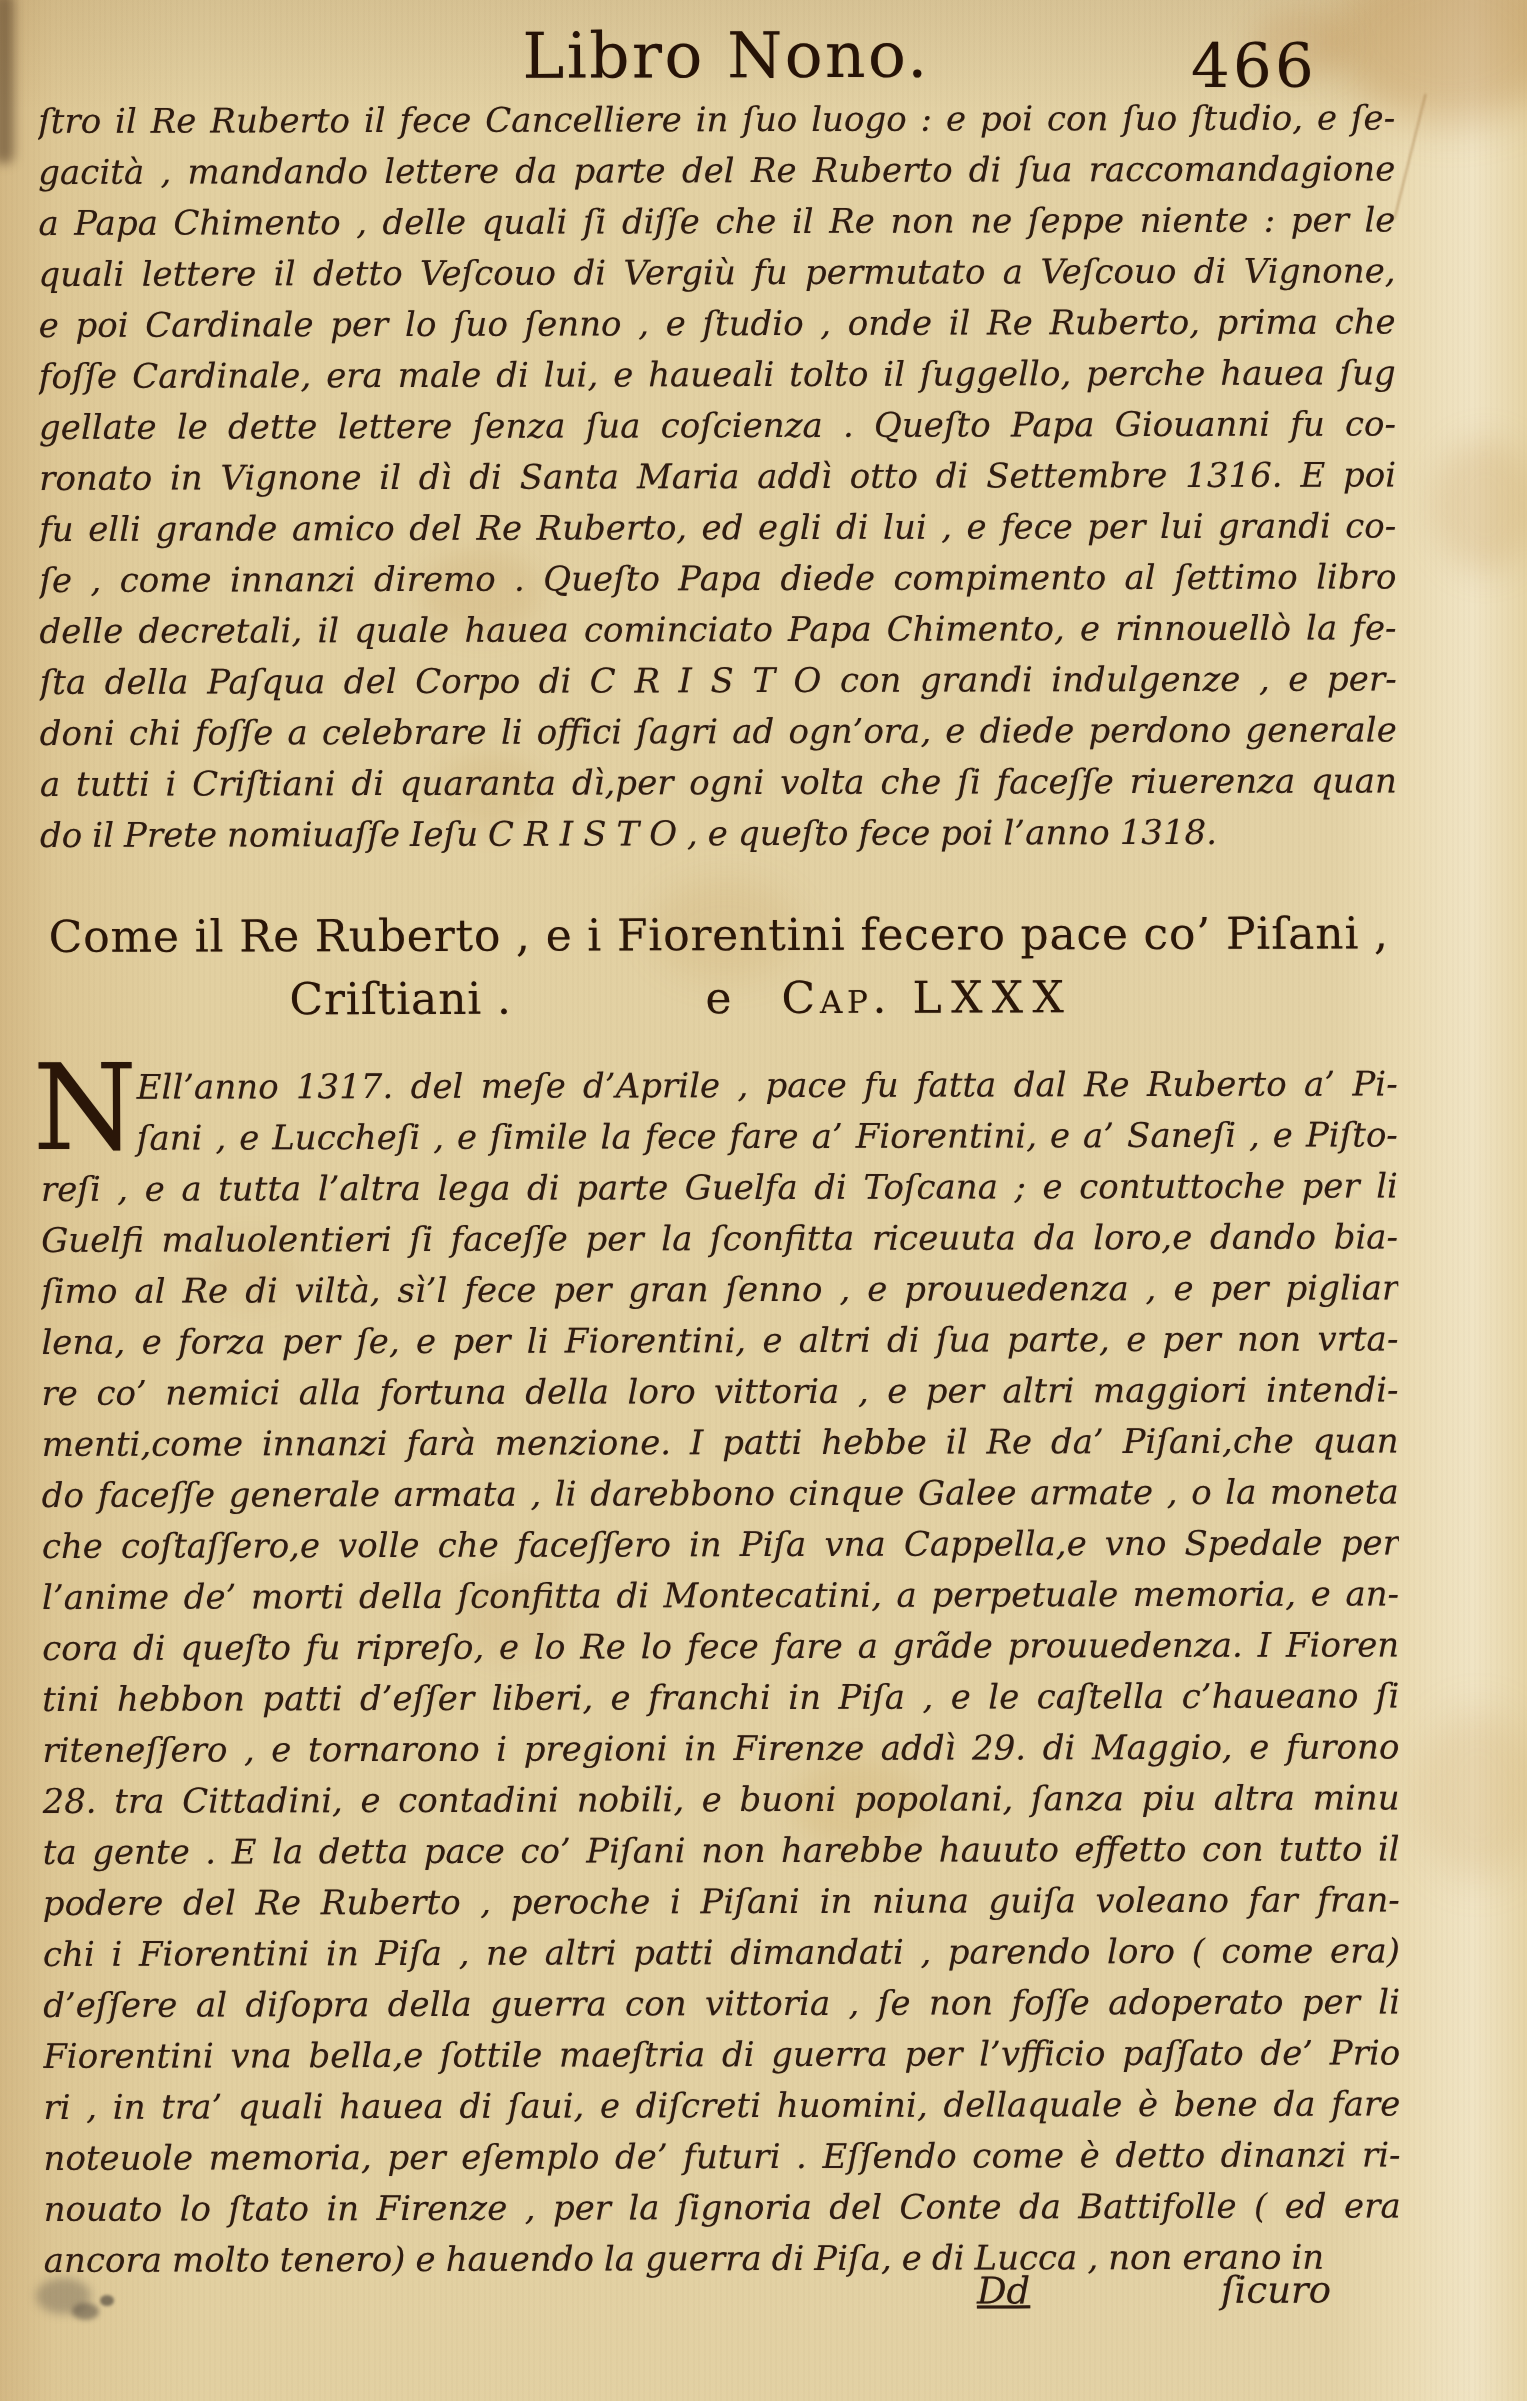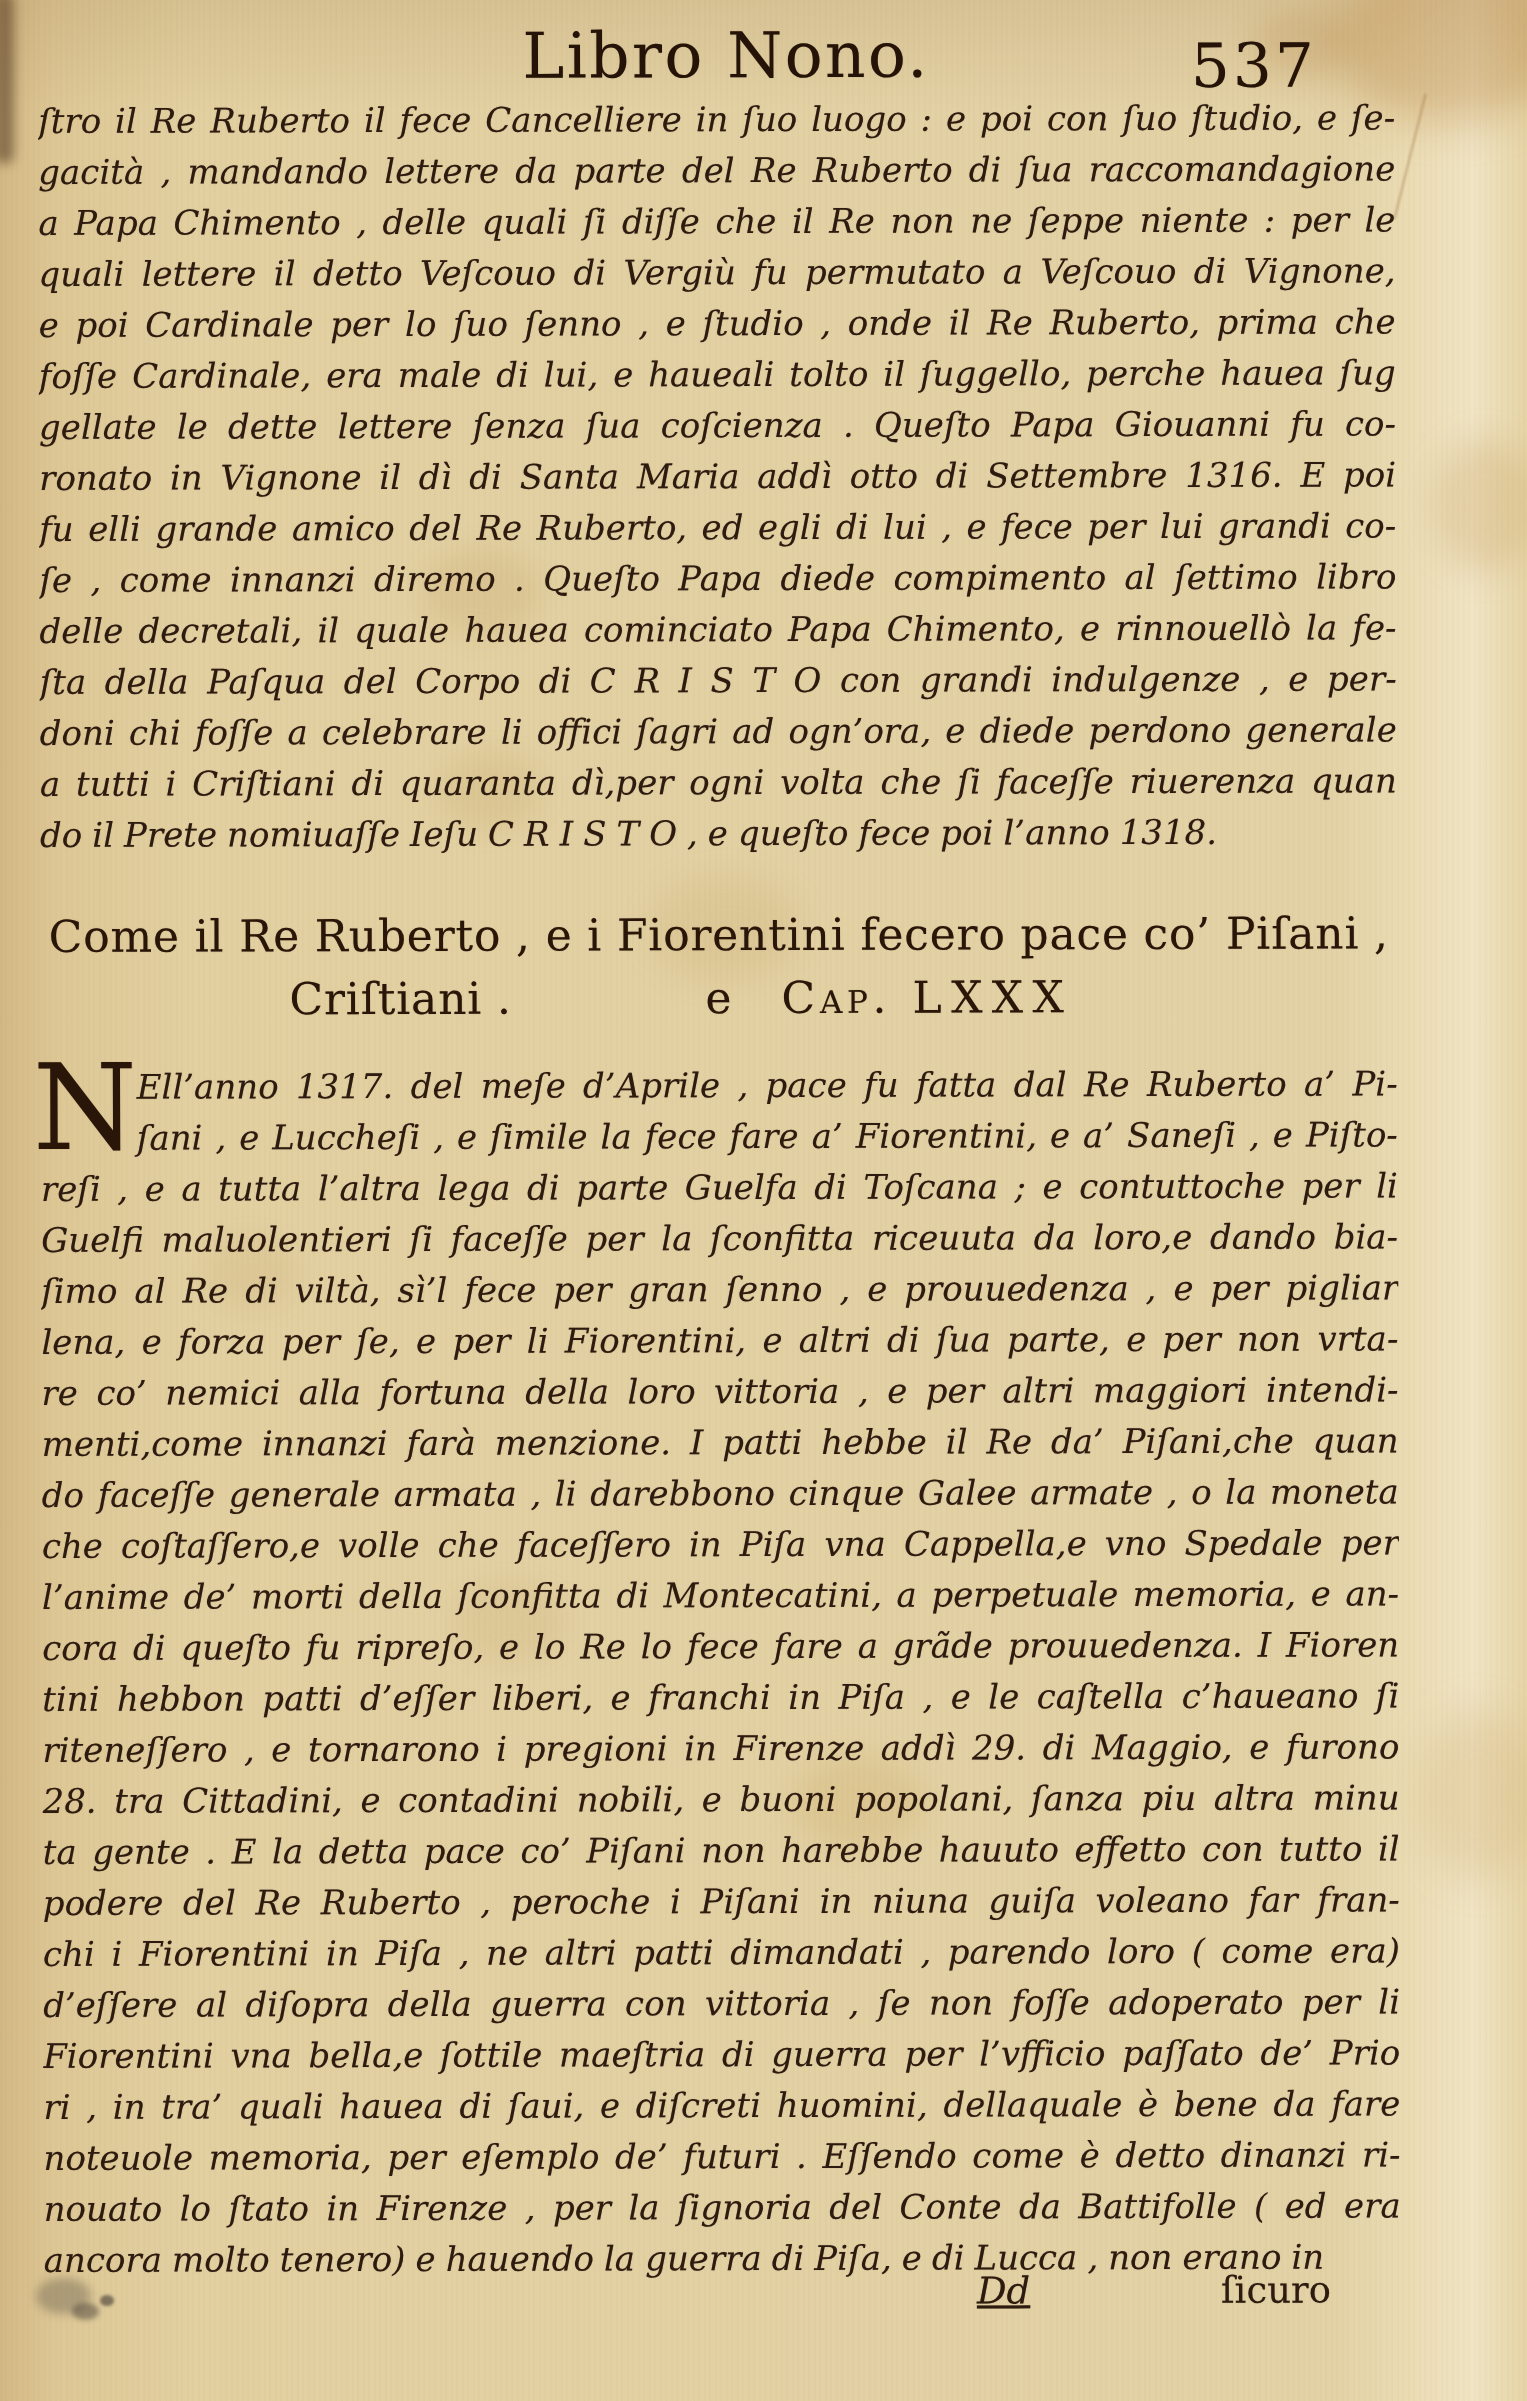--- a/index.html
+++ b/index.html
@@ -58,21 +58,21 @@
     font-size:44px;line-height:63px;color:#2a1608;letter-spacing:0.8px;
   }
   .ch-line1{text-align:center;height:63px;}
   .ch-line2{position:relative;height:63px;}
   .ch-left{position:absolute;left:249px;}
   .ch-cap{position:absolute;left:698px;font-variant:small-caps;letter-spacing:4.7px;margin-left:43px;}
   .ch-num{position:absolute;left:872px;letter-spacing:9.4px;}
 
   .page-foot{position:absolute;left:41px;top:2270px;width:1357px;height:55px;}
   .sig{position:absolute;left:933px;font-style:italic;font-size:37px;text-decoration:underline;}
-  .catch{position:absolute;left:1177px;font-size:37px;text-align:center;}
+  .catch{position:absolute;left:1177px;font-style:italic;font-size:37px;text-align:center;}
 
   
   .blot{position:absolute;border-radius:50%;pointer-events:none;}
   .st1{left:1332px;top:-47px;width:235px;height:172px;background:rgba(176,118,48,0.30);filter:blur(20.4px);}
   .st2{left:1254px;top:7.8px;width:94px;height:71px;background:rgba(176,118,48,0.18);filter:blur(14px);}
   .st3{left:1434px;top:439px;width:102px;height:133px;background:rgba(186,136,58,0.20);filter:blur(15.7px);}
   .st4{left:1419px;top:1709px;width:118px;height:172px;background:rgba(186,136,58,0.16);filter:blur(19px);}
   .st5{left:423px;top:549px;width:118px;height:86px;background:rgba(180,128,56,0.14);filter:blur(12.5px);}
   .st6{left:439px;top:752px;width:102px;height:78px;background:rgba(180,128,56,0.13);filter:blur(12.5px);}
   .st7{left:651px;top:878px;width:149px;height:102px;background:rgba(180,128,56,0.12);filter:blur(15.7px);}
@@ -106,21 +106,21 @@
   <div class="blot edge-smudge"></div>
   <div class="blot speck1"></div>
   <div class="blot speck2"></div>
   <div class="blot speck3"></div>
   <div class="crease"></div>
 
   <div class="content">
 
     <header>
       <div class="running-title ink">Libro Nono.</div>
-      <div class="page-number ink">537</div>
+      <div class="page-number ink">466</div>
     </header>
 
     <section class="para p1">
       <div class="line ink">ſtro il Re Ruberto il fece Cancelliere in ſuo luogo : e poi con ſuo ſtudio, e ſe-</div>
       <div class="line ink">gacità , mandando lettere da parte del Re Ruberto di ſua raccomandagione</div>
       <div class="line ink">a Papa Chimento , delle quali ſi diſſe che il Re non ne ſeppe niente : per le</div>
       <div class="line ink">quali lettere il detto Veſcouo di Vergiù fu permutato a Veſcouo di Vignone,</div>
       <div class="line ink">e poi Cardinale per lo ſuo ſenno , e ſtudio , onde il Re Ruberto, prima che</div>
       <div class="line ink">foſſe Cardinale, era male di lui, e haueali tolto il ſuggello, perche hauea ſug</div>
       <div class="line ink">gellate le dette lettere ſenza ſua coſcienza . Queſto Papa Giouanni fu co-</div>

